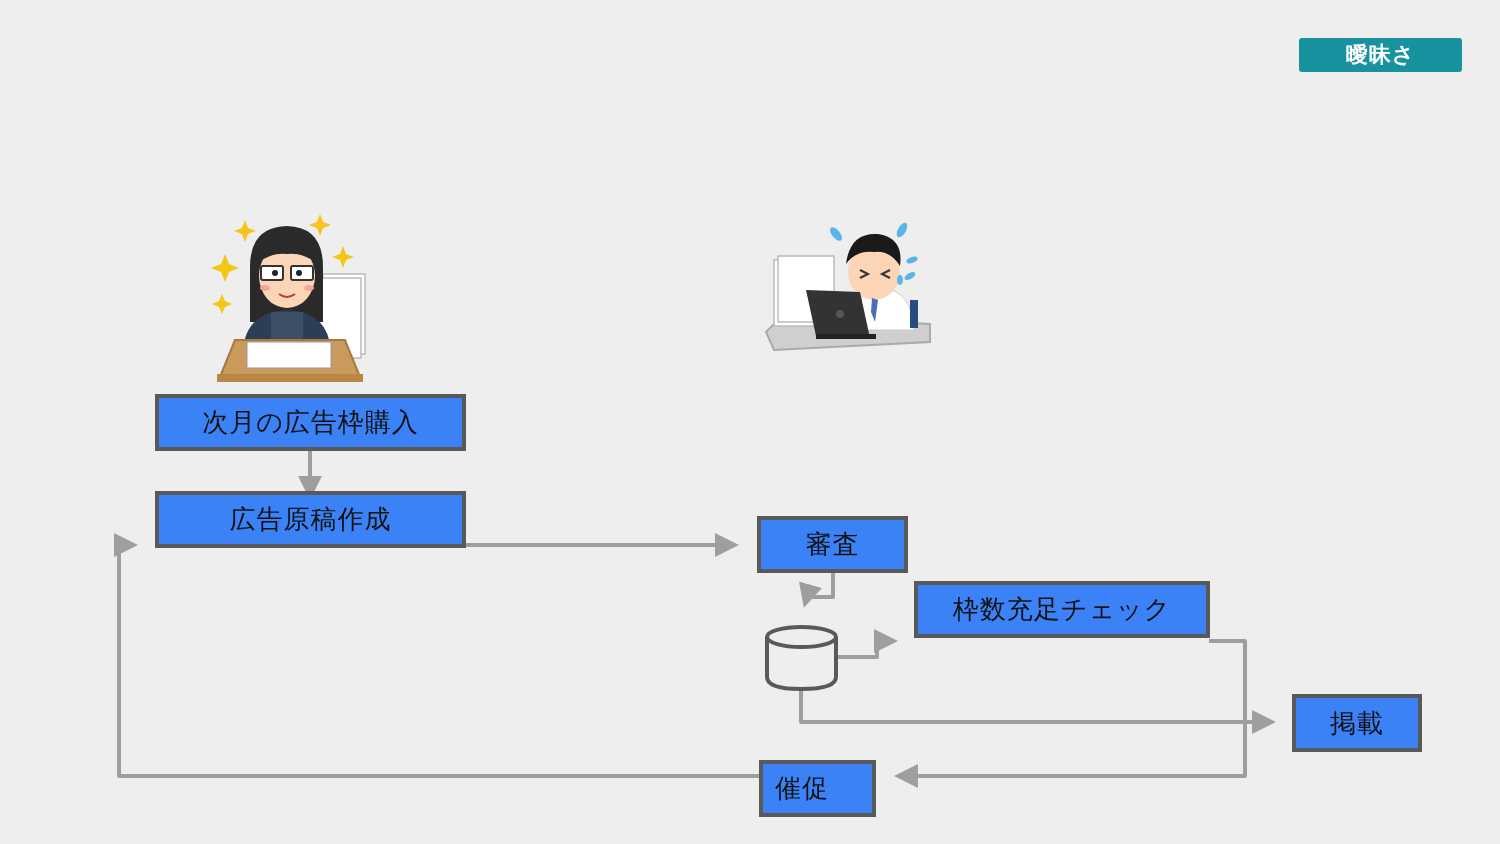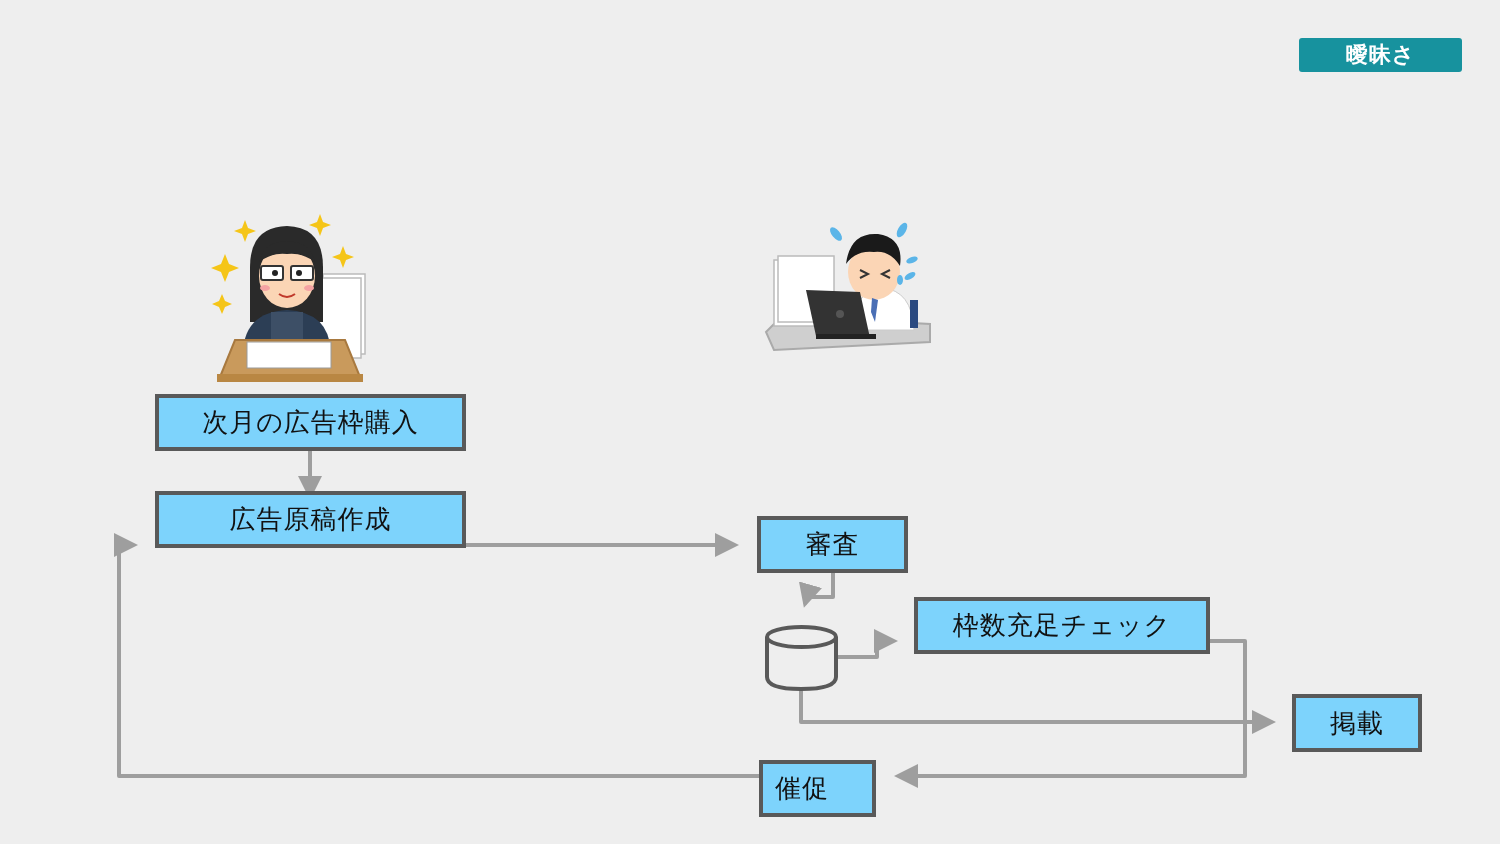--- a/index.html
+++ b/index.html
@@ -10,21 +10,21 @@
     }
     .badge {
       position: absolute; left: 1299px; top: 30px; width: 163px; height: 34px;
       background: #17929e; color: #ffffff; border-radius: 3px;
       display: flex; align-items: center; justify-content: center;
       font-size: 22px; font-weight: bold; letter-spacing: 1px; margin-top: 8px;
     }
     svg.wires { position: absolute; left: 0; top: 0; }
     .node {
       position: absolute; box-sizing: border-box;
-      background: #7dd3fc; border: 4px solid #595959;
+      background: #3b82f6; border: 4px solid #595959;
       display: flex; align-items: center; justify-content: center;
       font-size: 26px; color: #111111; letter-spacing: 1px;
     }
     .node.left-align { justify-content: flex-start; padding-left: 12px; }
     .illust { position: absolute; }
   </style>
 </head>
 <body>
 
 <div class="badge">曖昧さ</div>
@@ -119,15 +119,15 @@
 
   <g stroke="#595959" stroke-width="4" fill="#eeeeee">
     <path d="M767 637 L767 677 Q767 689 801 689 Q836 689 836 677 L836 637"></path>
     <ellipse cx="801.5" cy="637" rx="34.5" ry="10"></ellipse>
   </g>
 </svg>
 
 <div class="node" style="left:155px;top:394px;width:311px;height:57px;">次月の広告枠購入</div>
 <div class="node" style="left:155px;top:491px;width:311px;height:57px;">広告原稿作成</div>
 <div class="node" style="left:757px;top:516px;width:151px;height:57px;font-family:Liberation Mono, monospace;">審査</div>
-<div class="node" style="left:914px;top:597px;width:296px;height:57px;">枠数充足チェック</div>
+<div class="node" style="left:914px;top:581px;width:296px;height:57px;">枠数充足チェック</div>
 <div class="node" style="left:1292px;top:694px;width:130px;height:58px;">掲載</div>
 <div class="node left-align" style="left:759px;top:760px;width:117px;height:57px;text-align:center;">催促</div>
 
 </body></html>

